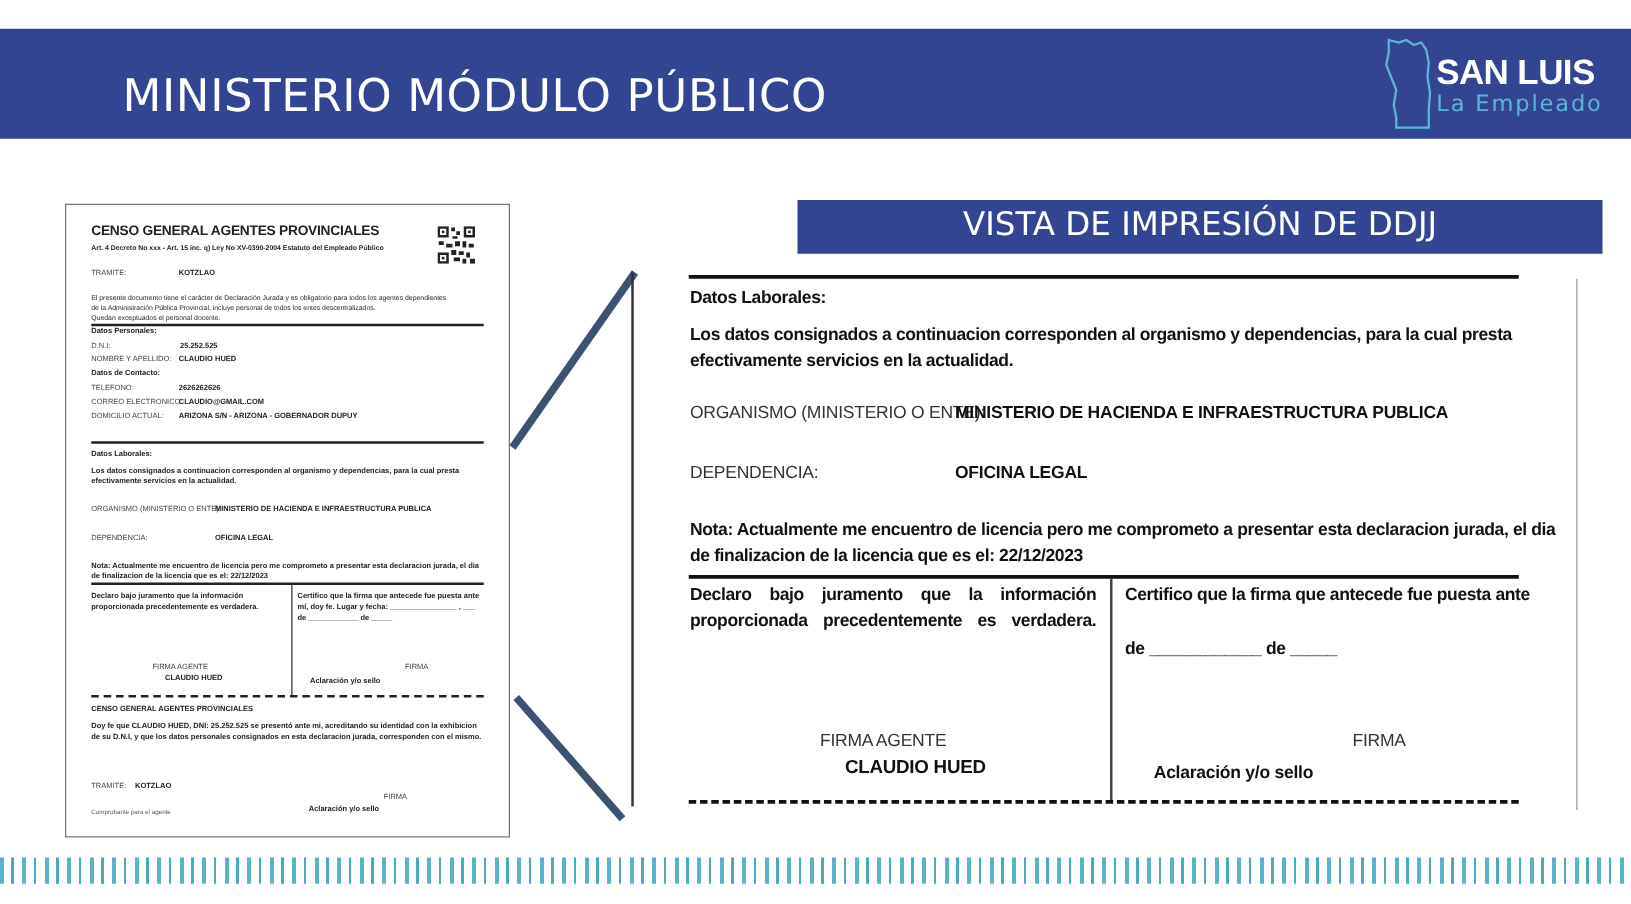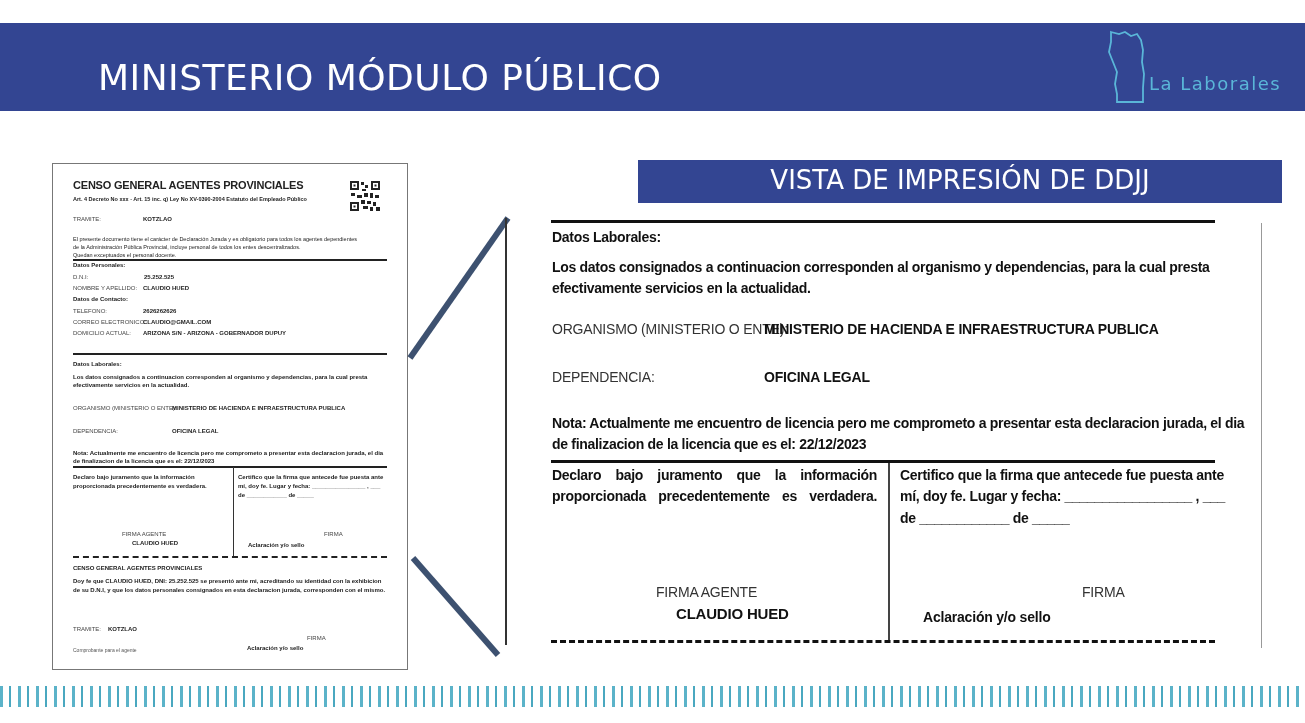--- a/index.html
+++ b/index.html
@@ -77,21 +77,22 @@
   </style>
 </head>
 <body>
 
 <div class="header-band"></div>
 <div class="header-title">MINISTERIO MÓDULO PÚBLICO</div>
 <div class="logo">
   <svg width="44" height="78" viewBox="0 0 44 78">
     <path d="M6 4 L14 6 L20 4 L26 8 L32 6 L36 12 L38 22 L37 34 L39 46 L38 60 L38 74 L12 74 L12 66 L10 56 L12 44 L8 34 L4 24 L6 14 Z" fill="none" stroke="#5ab6d8" stroke-width="1.8"></path>
   </svg>
-  <div class="logo-sub">La Laborales</div>
+  <div class="logo-main">SAN LUIS</div>
+  <div class="logo-sub">La Empleado</div>
 </div>
 
 <div class="thumb">
   <div class="t title" style="left:20px;top:15px;">CENSO GENERAL AGENTES PROVINCIALES</div>
   <div class="t b" style="left:20px;top:31px;font-size:5.5px;">Art. 4 Decreto No xxx - Art. 15 inc. q) Ley No XV-0390-2004 Estatuto del Empleado Público</div>
   <svg class="qr" viewBox="0 0 30 30">
     <rect x="0" y="0" width="9" height="9" fill="#222"></rect>
       <rect x="2" y="2" width="5" height="5" fill="#fff"></rect>
       <rect x="3.5" y="3.5" width="2" height="2" fill="#222"></rect>
     <rect x="21" y="0" width="9" height="9" fill="#222"></rect>
@@ -190,21 +191,20 @@
   <div class="t lbl" style="left:47px;top:154px;">DEPENDENCIA:</div>
   <div class="t val" style="left:259px;top:154px;">OFICINA LEGAL</div>
   <div class="t txt" style="left:47px;top:198px;">Nota: Actualmente me encuentro de licencia pero me comprometo a presentar esta declaracion jurada, el dia</div>
   <div class="t txt" style="left:47px;top:219px;">de finalizacion de la licencia que es el: 22/12/2023</div>
   <div class="hr" style="left:46px;top:245px;width:664px;"></div>
 
   <div class="vr" style="left:383px;top:248px;height:178px;"></div>
   <div class="t txt justify" style="left:47px;top:250px;width:325px;">Declaro bajo juramento que la información</div>
   <div class="t txt justify" style="left:47px;top:271px;width:325px;">proporcionada precedentemente es verdadera.</div>
   <div class="t txt" style="left:395px;top:250px;">Certifico que la firma que antecede fue puesta ante</div>
-  <div class="t txt" style="left:395px;top:271px;">mí, doy fe. Lugar y fecha: _________________ , ___</div>
   <div class="t txt" style="left:395px;top:293px;">de ____________ de _____</div>
   <div class="t lbl" style="left:151px;top:369px;">FIRMA AGENTE</div>
   <div class="t val" style="left:171px;top:390px;font-size:15px;">CLAUDIO HUED</div>
   <div class="t lbl" style="left:577px;top:369px;">FIRMA</div>
   <div class="t val" style="left:418px;top:394px;">Aclaración y/o sello</div>
   <div class="dash" style="left:46px;top:425px;width:664px;"></div>
 </div>
 
 <div class="footer-stripe"></div>
 

